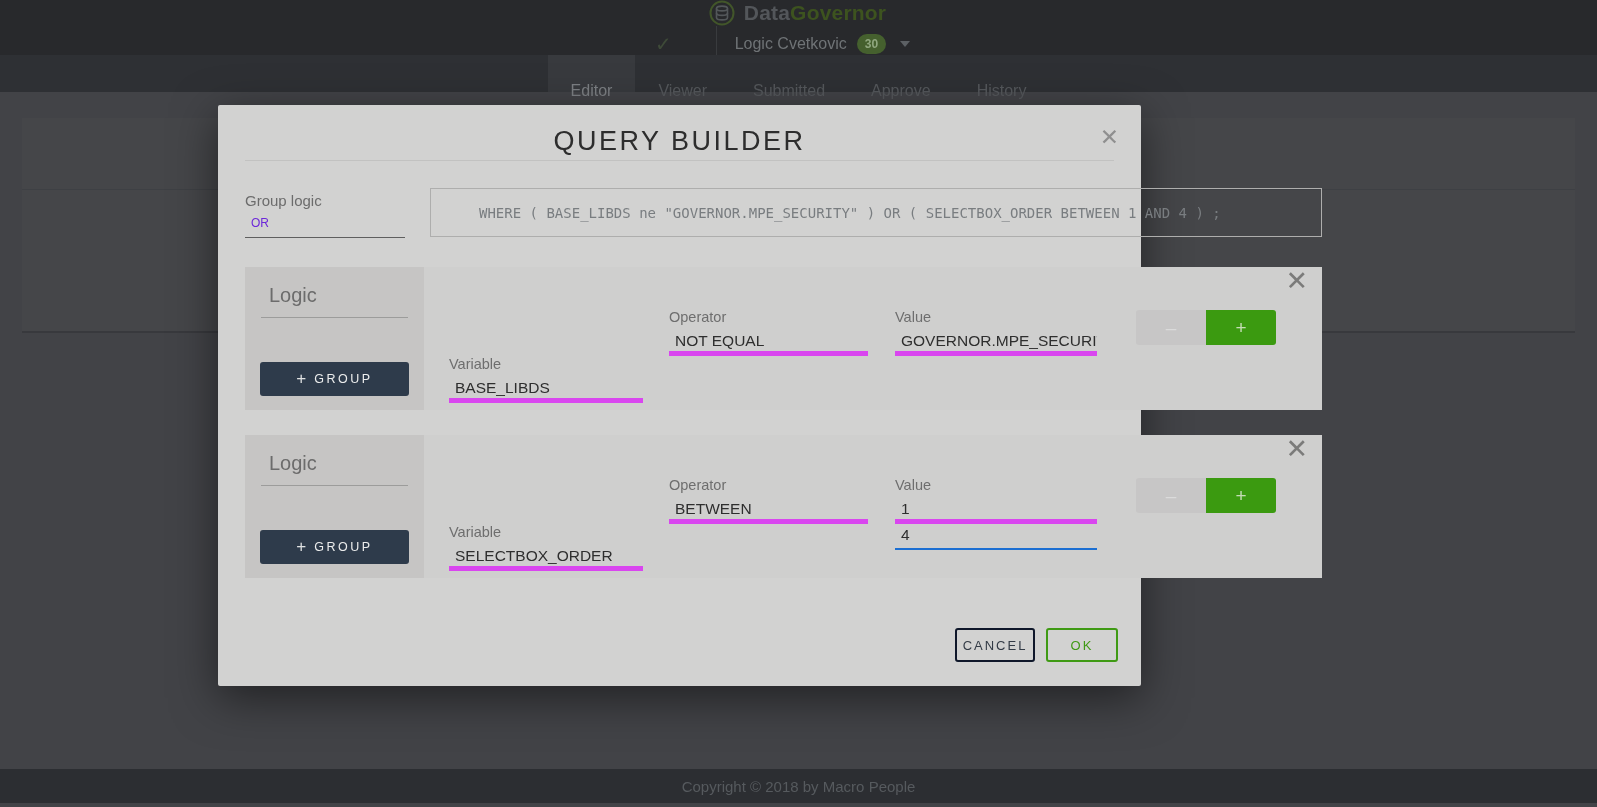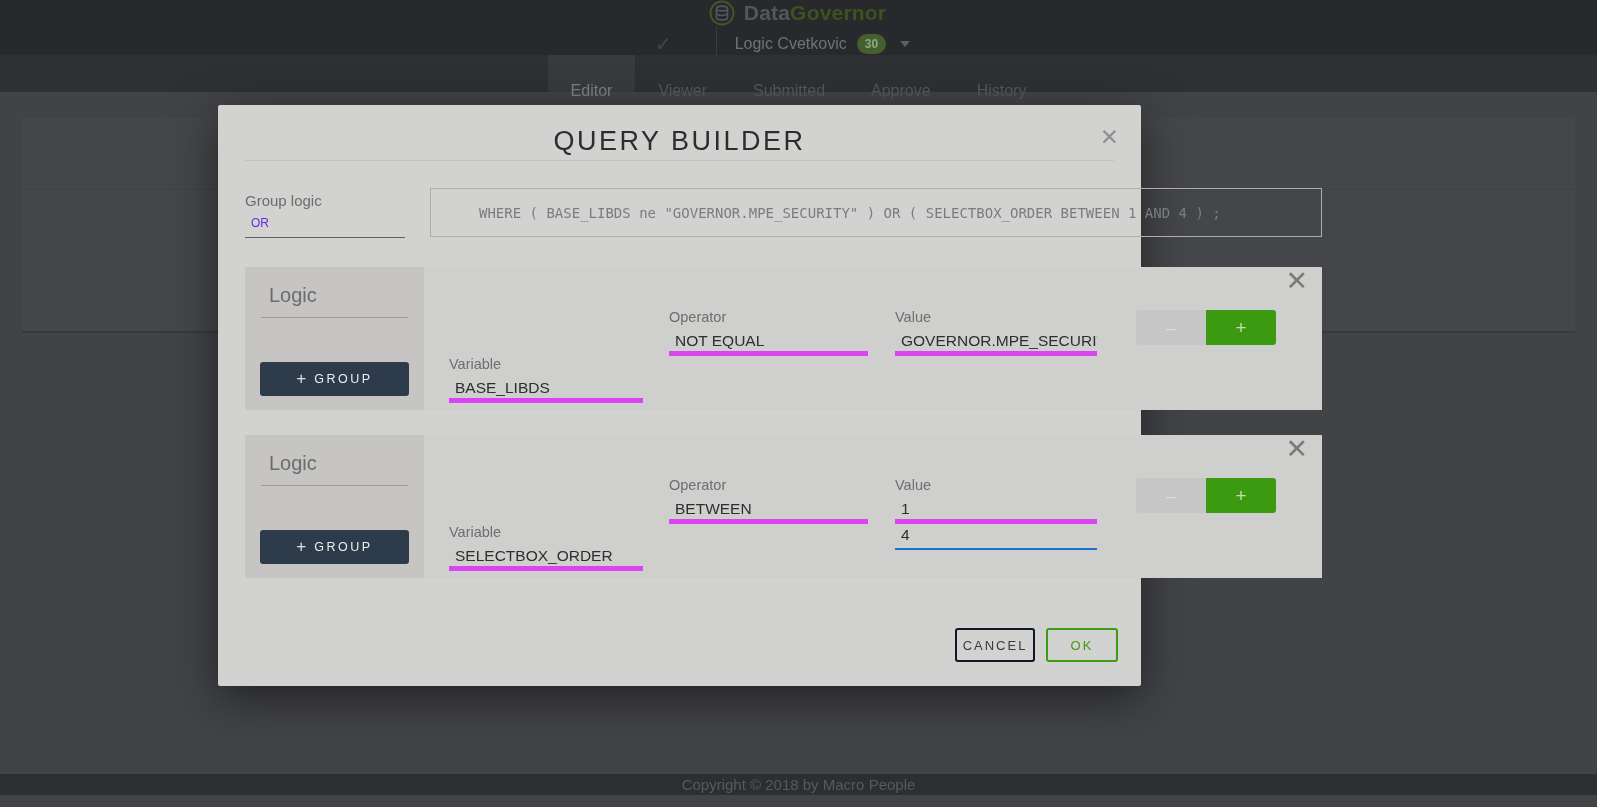--- a/index.html
+++ b/index.html
@@ -25,21 +25,21 @@
   
   .tabbar { position:absolute; top:55px; left:0; right:0; height:37px; background:#2e3034;
             display:flex; justify-content:center; }
   .tab { padding:17px 23px; line-height:37px; font-size:16px; color:#55585c; cursor:default; }
   .tab.active { background:#383a3e; color:#7d8084; }
 
   
   .page-card { position:absolute; top:118px; left:22px; right:22px; height:215px;
                background:#454649; border-bottom:2px solid #38393d; }
   .page-card-header { height:72px; border-bottom:1px solid #3e4044; }
-  .footer { position:absolute; left:0; right:0; bottom:12px; height:21px; background:#2c2e32;
+  .footer { position:absolute; left:0; right:0; bottom:4px; height:34px; background:#2c2e32;
             display:flex; align-items:center; justify-content:center; font-size:15px; color:#565a5e; }
 
   
   .modal { position:absolute; left:218px; top:105px; width:923px; height:581px;
            background:#d2d2d1; border-radius:2px; box-shadow:0 12px 45px rgba(0,0,0,.5); }
   .modal-title { position:absolute; top:21px; left:0; right:0; text-align:center;
                  font-size:27px; letter-spacing:2.5px; color:#2d2d2d; font-weight:400; }
   .modal-close { position:absolute; top:21px; right:22px; font-size:23px; color:#8f8f8f; cursor:pointer; line-height:1; }
   .modal-divider { position:absolute; top:55px; left:27px; right:27px; height:1px; background:#c2c2c1; }
 

